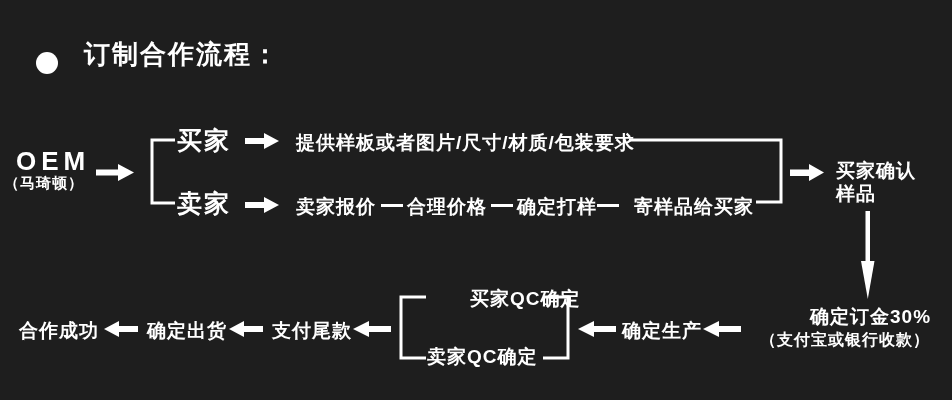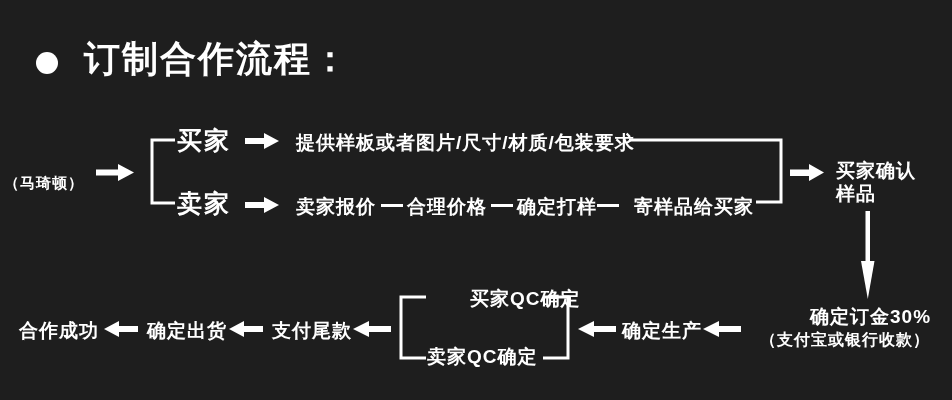--- a/index.html
+++ b/index.html
@@ -8,39 +8,40 @@
   .canvas {
     position:relative; width:952px; height:400px;
     background:var(--bg);
     color:var(--fg);
     font-family:"Liberation Sans", sans-serif;
     font-weight:bold;
     overflow:hidden;
   }
   .abs { position:absolute; white-space:nowrap; line-height:1; }
   .bullet { position:absolute; width:22px; height:22px; border-radius:50%; background:var(--fg); }
-  .title-text { font-size:36px; letter-spacing:2px; }
+  .title-text { font-size:26px; letter-spacing:2px; }
   .oem-name  { font-size:26px; letter-spacing:5px; }
   .oem-sub   { font-size:15px; letter-spacing:1px; }
   .big-label { font-size:25px; letter-spacing:2px; }
   .step      { font-size:19px; letter-spacing:1px; }
   .step-sm   { font-size:16px; letter-spacing:1px;margin-left:8px; }
   .dash { position:absolute; width:22px; height:3px; background:var(--fg); }
   svg { display:block; position:absolute; }
   .fillfg   { fill:var(--fg); }
   .strokefg { fill:none; stroke:var(--fg); stroke-width:3; }
 </style>
 </head>
 <body>
 
 <div class="canvas">
 
   <div class="bullet" style="left:36px; top:52px;"></div>
   <div class="abs title-text" style="left:84px; top:41px;">订制合作流程：</div>
 
+  <div class="abs oem-name" style="left:16px; top:148px;">OEM</div>
   <div class="abs oem-sub" style="left:4px; top:175px;">（马琦顿）</div>
 
   <svg style="left:96px; top:164px;" width="38" height="17" viewBox="0 0 38 17">
     <polygon class="fillfg" points="0,5.5 22,5.5 22,0 38,8.5 22,17 22,11.5 0,11.5"></polygon>
   </svg>
 
   <svg style="left:150px; top:138px;" width="25" height="67" viewBox="0 0 25 67">
     <polyline class="strokefg" points="25,2 2,2 2,65 25,65"></polyline>
   </svg>
 

